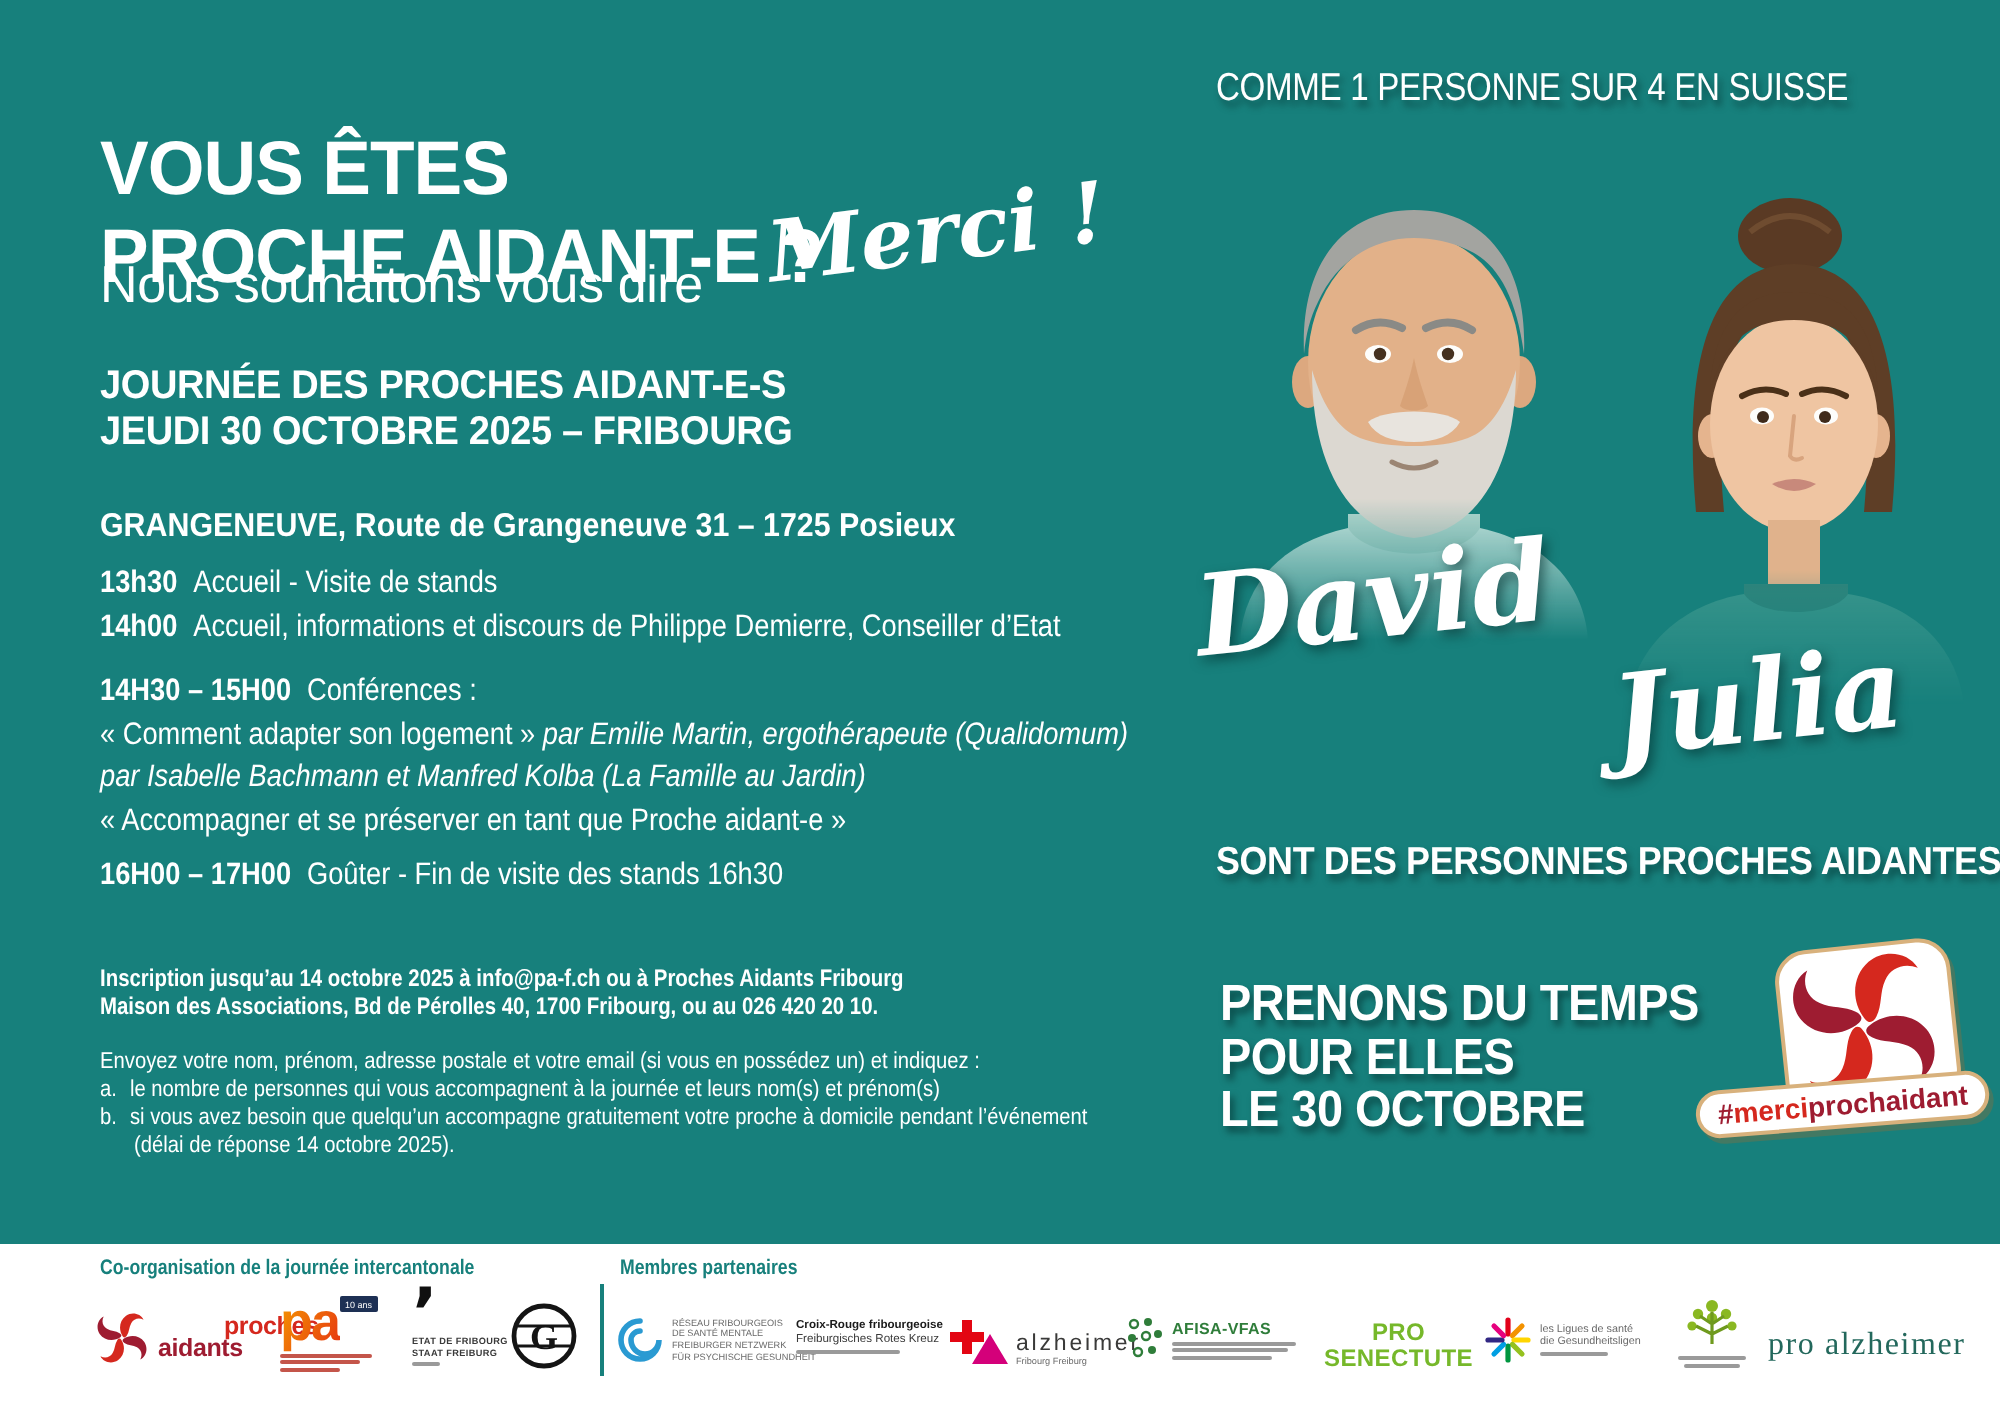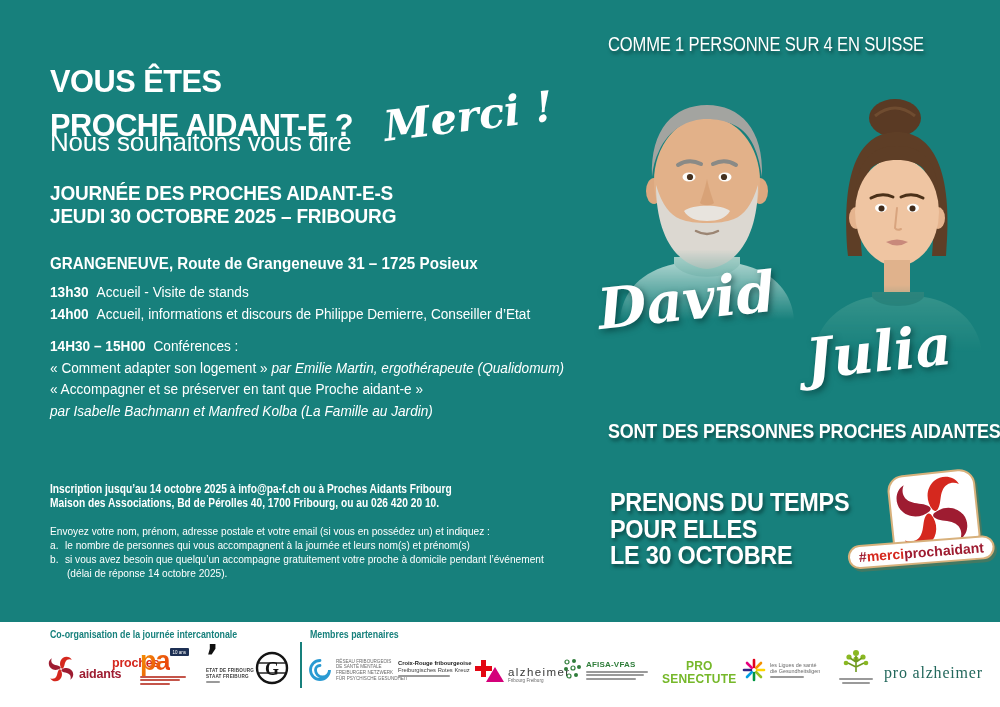--- a/index.html
+++ b/index.html
@@ -4,21 +4,21 @@
 <style>
   html,body{margin:0;padding:0;background:#333;}
   .poster{position:relative;width:1000px;height:707px;background:#17807c;overflow:hidden;
           font-family:"Liberation Sans",sans-serif;color:#fff;}
   .abs{position:absolute;}
   .nw{white-space:nowrap;}
   .cx84,.cx85,.cx88,.cx90,.cx92,.cx95,.cx96{display:inline-block;transform-origin:0 50%;white-space:nowrap;}
   .cx84{transform:scaleX(.84);} .cx85{transform:scaleX(.85);} .cx88{transform:scaleX(.88);} .cx92{transform:scaleX(.92);} .cx95{transform:scaleX(.95);}
 
   
-  .title{left:50px;top:38px;font-size:32px;font-weight:bold;line-height:44px;letter-spacing:-.5px;}
+  .title{left:50px;top:38px;font-size:38px;font-weight:bold;line-height:44px;letter-spacing:-.5px;}
   .t-line{transform:scaleX(.96);transform-origin:0 0;white-space:nowrap;}
   .subtitle{left:50px;top:127px;font-size:26px;letter-spacing:-.2px;}
   .merci{left:384px;top:102px;font-family:"DejaVu Serif",serif;font-style:italic;font-weight:bold;
          font-size:42px;transform:rotate(-7deg);transform-origin:0 50%;}
   .event{left:50px;top:182px;font-size:20px;font-weight:bold;line-height:23px;letter-spacing:-.2px;}
   .venue{left:50px;top:254px;font-size:16.5px;font-weight:bold;}
   .sched{left:50px;font-size:15.5px;line-height:22px;}
   .sched1{top:281px;} .sched2{top:427px;}
   .conf{left:50px;top:335px;font-size:15.5px;line-height:21.5px;}
   .time{font-weight:bold;margin-right:9px;}
@@ -105,25 +105,26 @@
   </div>
 
   <div class="abs sched sched1">
     <div><span class="cx88"><span class="time">13h30</span><span>Accueil - Visite de stands</span></span></div>
     <div><span class="cx88"><span class="time">14h00</span><span>Accueil, informations et discours de Philippe Demierre, Conseiller d’Etat</span></span></div>
   </div>
 
   <div class="abs conf">
     <div><span class="cx88"><span class="time">14H30 – 15H00</span><span>Conférences :</span></span></div>
     <div><span class="cx88"><span>« Comment adapter son logement »</span> <span class="it">par Emilie Martin, ergothérapeute (Qualidomum)</span></span></div>
+    <div><span class="cx88 it">par Isabelle Bachmann et Manfred Kolba (La Famille au Jardin)</span></div>
     <div><span class="cx88"><span>« Accompagner et se préserver en tant que Proche aidant-e »</span></span></div>
-    <div><span class="cx88 it">par Isabelle Bachmann et Manfred Kolba (La Famille au Jardin)</span></div>
   </div>
 
   <div class="abs sched sched2">
+    <div><span class="cx88"><span class="time">16H00 – 17H00</span><span>Goûter - Fin de visite des stands 16h30</span></span></div>
   </div>
 
   <div class="abs insc">
     <div><span class="cx85">Inscription jusqu’au 14 octobre 2025 à info@pa-f.ch ou à Proches Aidants Fribourg</span></div>
     <div><span class="cx85">Maison des Associations, Bd de Pérolles 40, 1700 Fribourg, ou au 026 420 20 10.</span></div>
   </div>
 
   <div class="abs send">
     <div><span class="cx88">Envoyez votre nom, prénom, adresse postale et votre email (si vous en possédez un) et indiquez :</span></div>
     <div><span class="cx88"><span class="marker">a.</span><span>le nombre de personnes qui vous accompagnent à la journée et leurs nom(s) et prénom(s)</span></span></div>

